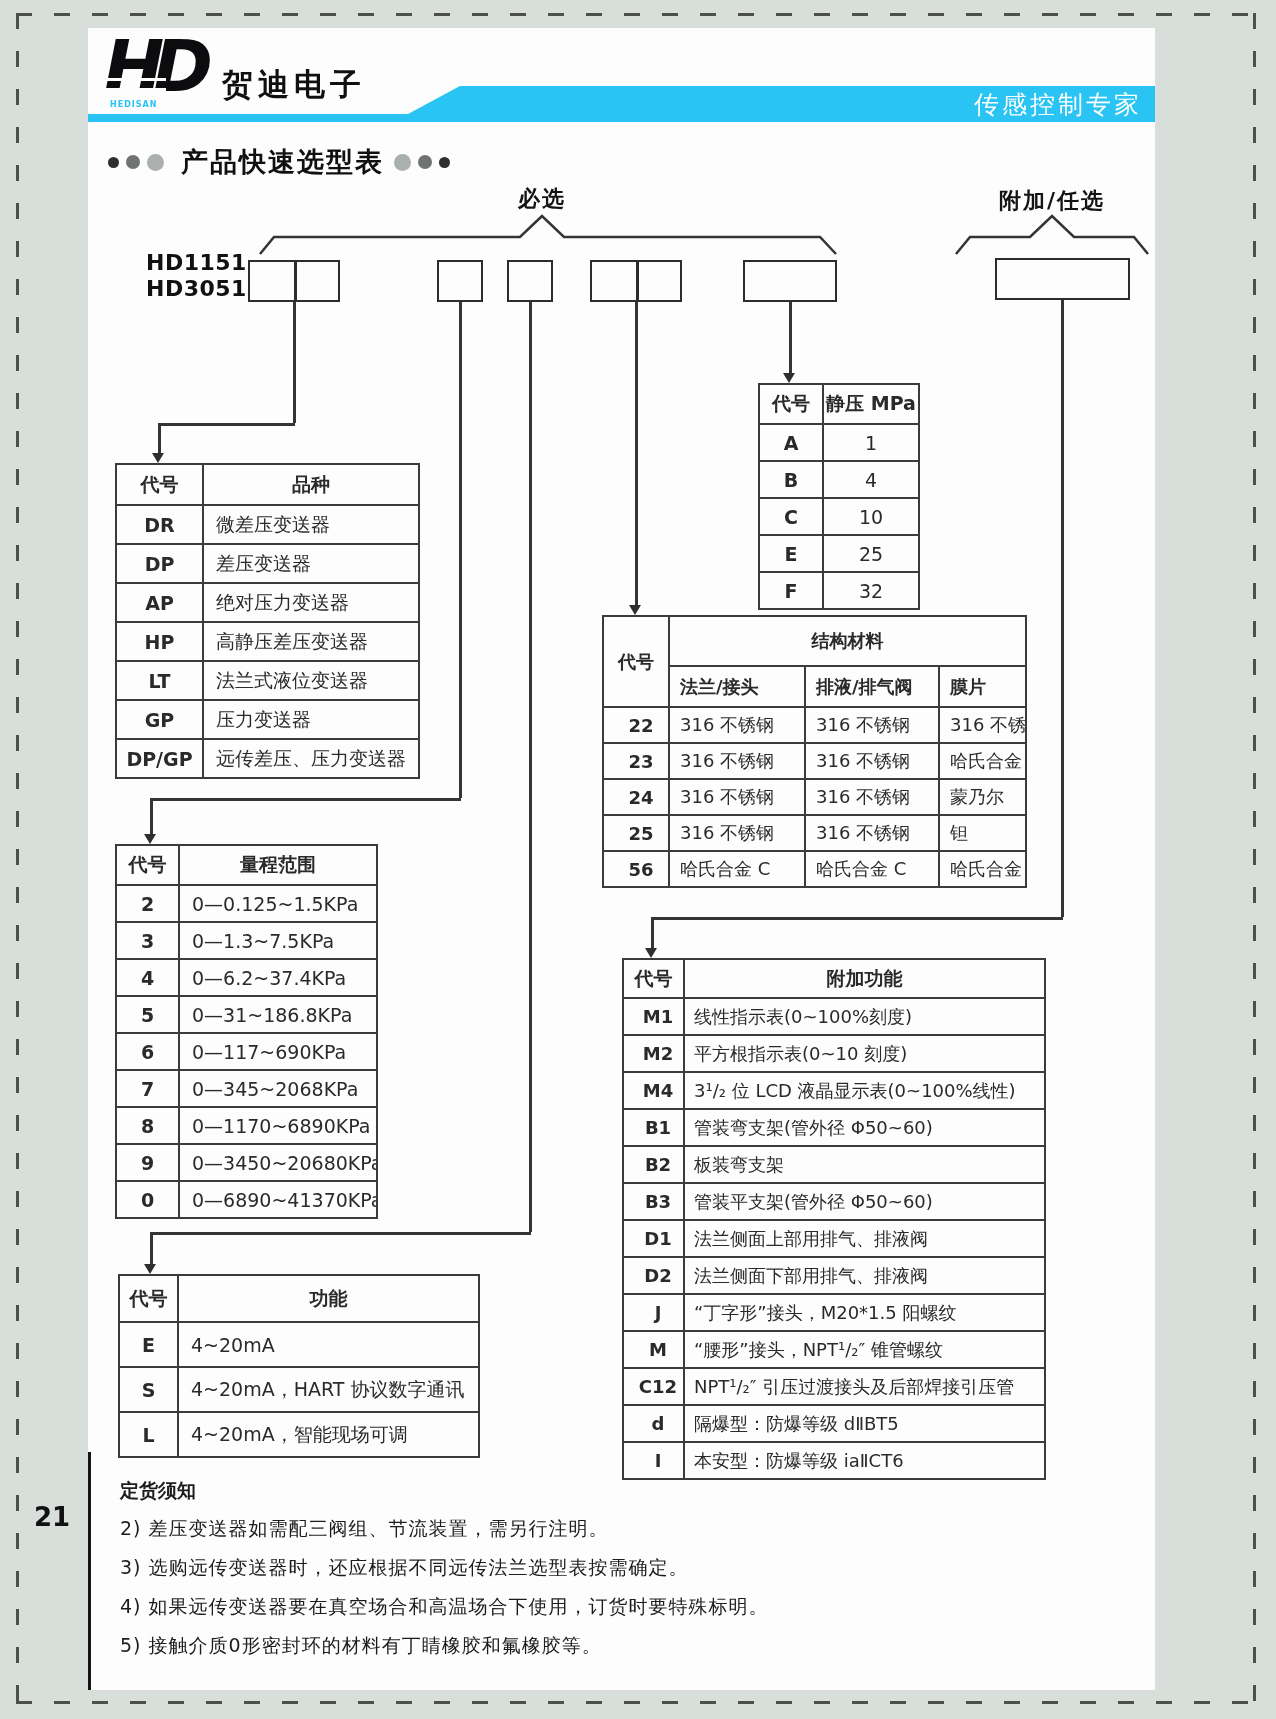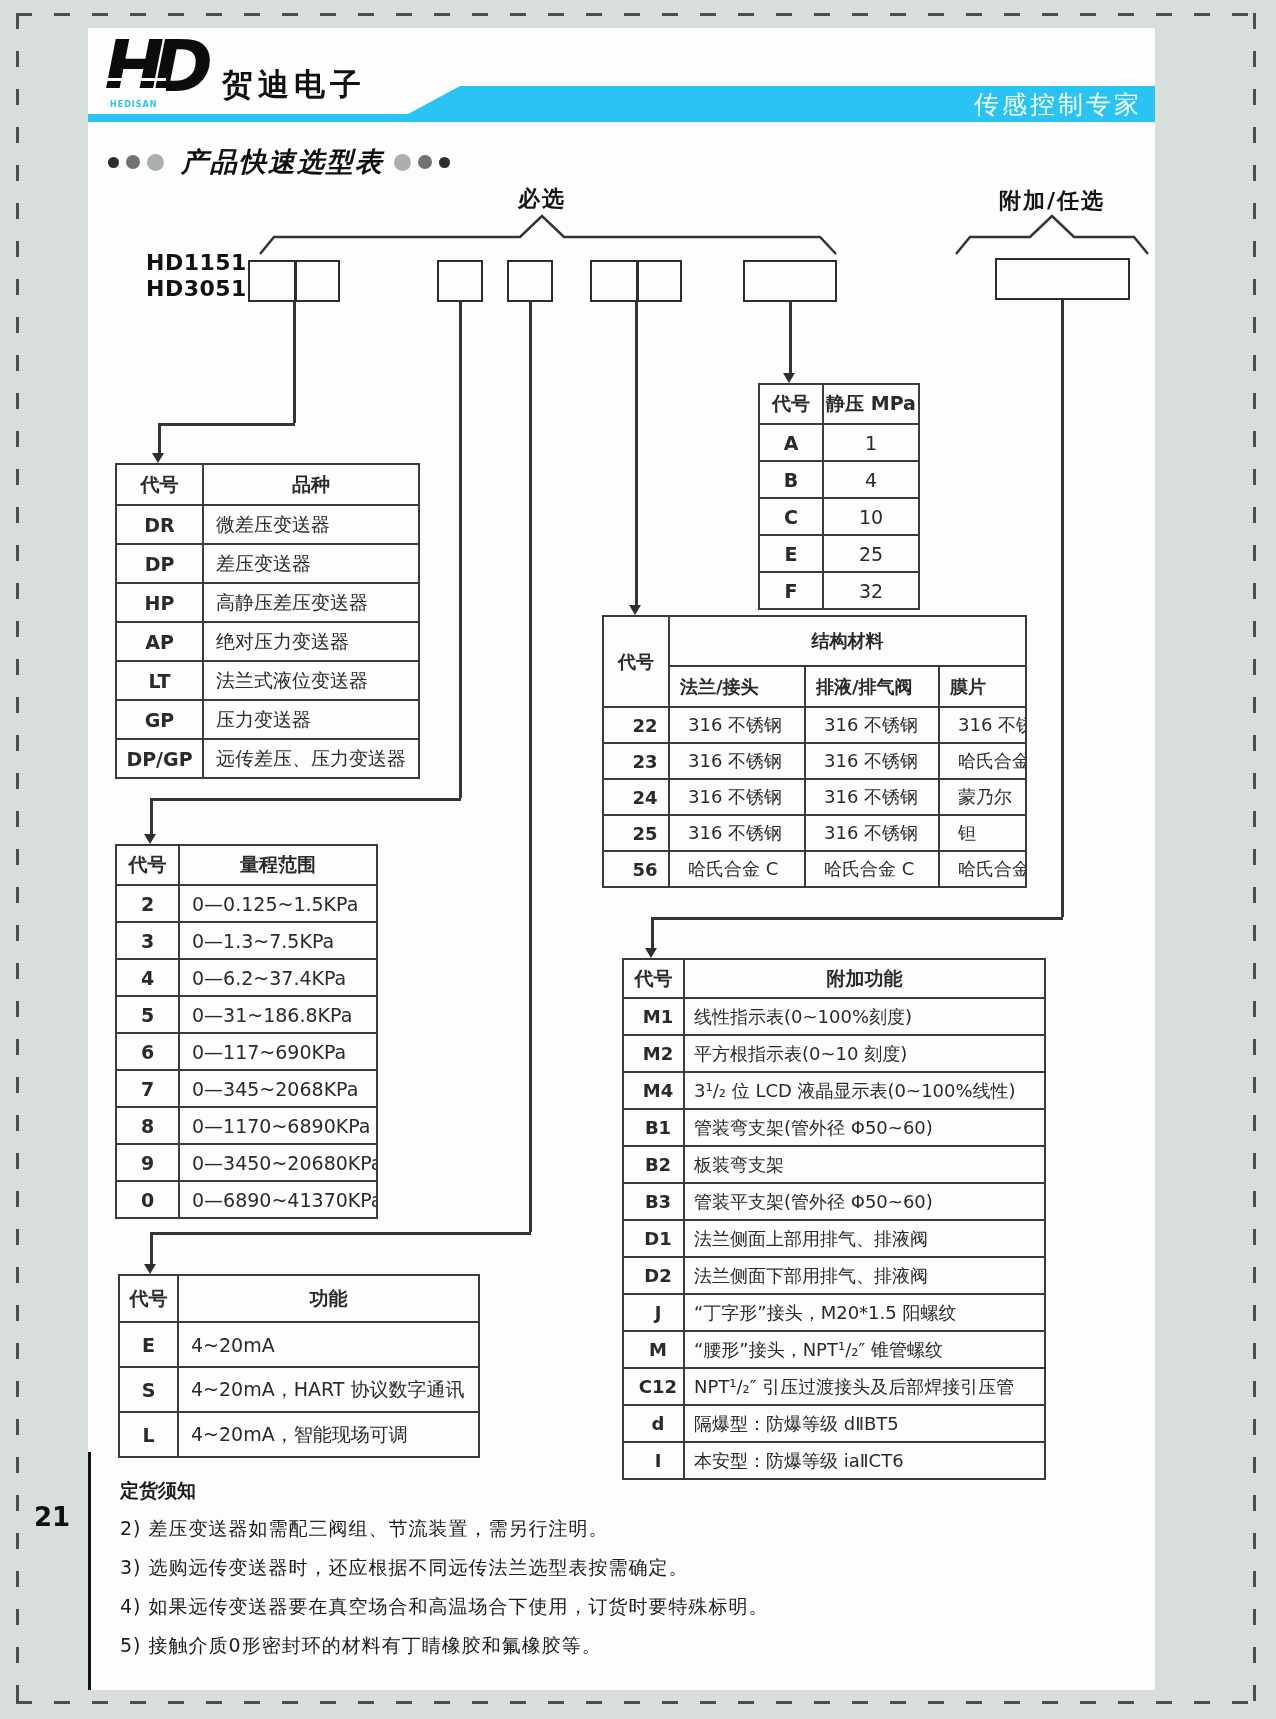--- a/index.html
+++ b/index.html
@@ -12,21 +12,21 @@
   .dash.v{width:3px;background:repeating-linear-gradient(180deg,#4d4f4d 0 16px,transparent 16px 38px);}
   
   .logo{position:absolute;left:104px;top:38px;width:120px;height:84px;}
   .logo-hd{position:absolute;left:0;top:-14px;font-style:italic;font-weight:900;font-size:72px;letter-spacing:-11px;color:#0c0c0e;}
   .logo-stripe{position:absolute;height:3px;background:#fcfdfc;width:62px;left:0;}
   .logo-sub{position:absolute;left:6px;top:62px;font-size:8px;font-weight:700;color:#29c4f3;letter-spacing:1px;}
   .company{position:absolute;left:222px;top:64px;font-size:31px;font-weight:700;color:#101010;letter-spacing:5px;}
   .banner-svg{position:absolute;left:88px;top:84px;}
   .slogan{position:absolute;left:860px;top:88px;width:282px;text-align:right;font-size:25px;color:#fbfeff;letter-spacing:3px;}
   
-  .titlebar{position:absolute;left:108px;top:144px;display:flex;align-items:center;font-style:italic;}
+  .titlebar{position:absolute;left:108px;top:144px;display:flex;align-items:center;}
   .dot{border-radius:50%;display:inline-block;margin-right:7px;}
   .d1{width:11px;height:11px;background:#2e2e2e;}
   .d2{width:14px;height:14px;background:#6f7473;}
   .d3{width:17px;height:17px;background:#a9b0ae;}
   .page-title{font-size:27px;font-weight:700;color:#101010;margin:0 10px;letter-spacing:2px;}
   
   .brace-label{position:absolute;transform:translateX(-50%);font-size:22px;font-weight:700;color:#141414;letter-spacing:2px;white-space:nowrap;}
   .bracket{position:absolute;}
   
   .models{position:absolute;left:146px;top:250px;font-size:22px;font-weight:800;color:#111;line-height:26px;letter-spacing:0.5px;}
@@ -45,21 +45,21 @@
   td:first-child{text-align:center;font-weight:700;padding:0;}
   .t-variety{left:115px;top:463px;width:305px;}
   .t-variety th,.t-variety td{height:37px;}
   .t-static{left:758px;top:383px;width:162px;}
   .t-static th{height:36px;}
   .t-static td{height:35px;text-align:center;padding:0;}
   .t-material{left:602px;top:615px;width:425px;}
   .t-material th,.t-material td{font-size:18px;}
   .t-material .gh{height:46px;}
   .t-material .sh{height:37px;text-align:left;padding-left:10px;}
-  .t-material td{height:34px;padding-left:18px;}
+  .t-material td{height:34px;padding-left:10px;}
   .t-range{left:115px;top:844px;width:263px;}
   .t-range th{height:36px;}
   .t-range td{height:35px;}
   .t-function{left:118px;top:1274px;width:362px;}
   .t-function th{height:43px;}
   .t-function td{height:43px;}
   .t-additional{left:622px;top:958px;width:424px;}
   .t-additional th{height:35px;}
   .t-additional td{height:35px;font-size:18px;padding-left:9px;}
   
@@ -166,26 +166,26 @@
     <tbody>
         <tr>
           <td>DR</td>
           <td>微差压变送器</td>
         </tr>
         <tr>
           <td>DP</td>
           <td>差压变送器</td>
         </tr>
         <tr>
+          <td>AP</td>
+          <td>绝对压力变送器</td>
+        </tr>
+        <tr>
           <td>HP</td>
           <td>高静压差压变送器</td>
-        </tr>
-        <tr>
-          <td>AP</td>
-          <td>绝对压力变送器</td>
         </tr>
         <tr>
           <td>LT</td>
           <td>法兰式液位变送器</td>
         </tr>
         <tr>
           <td>GP</td>
           <td>压力变送器</td>
         </tr>
         <tr>

